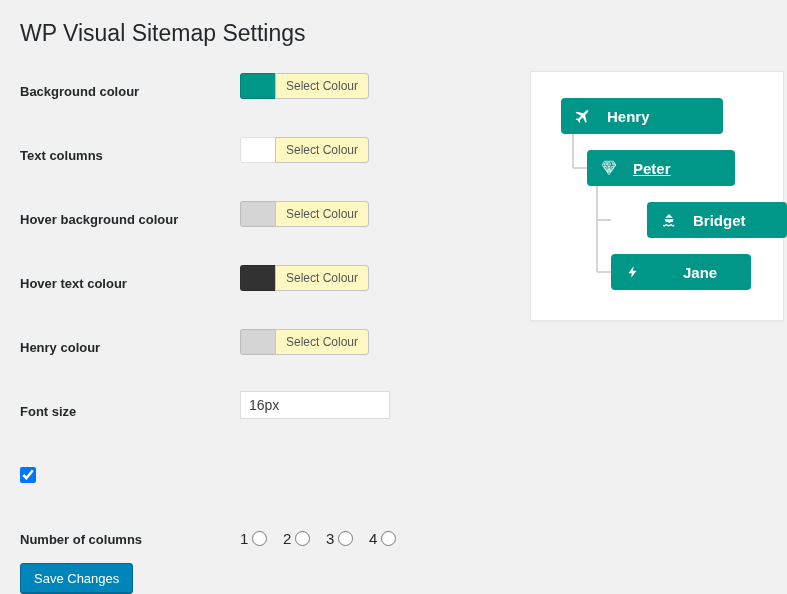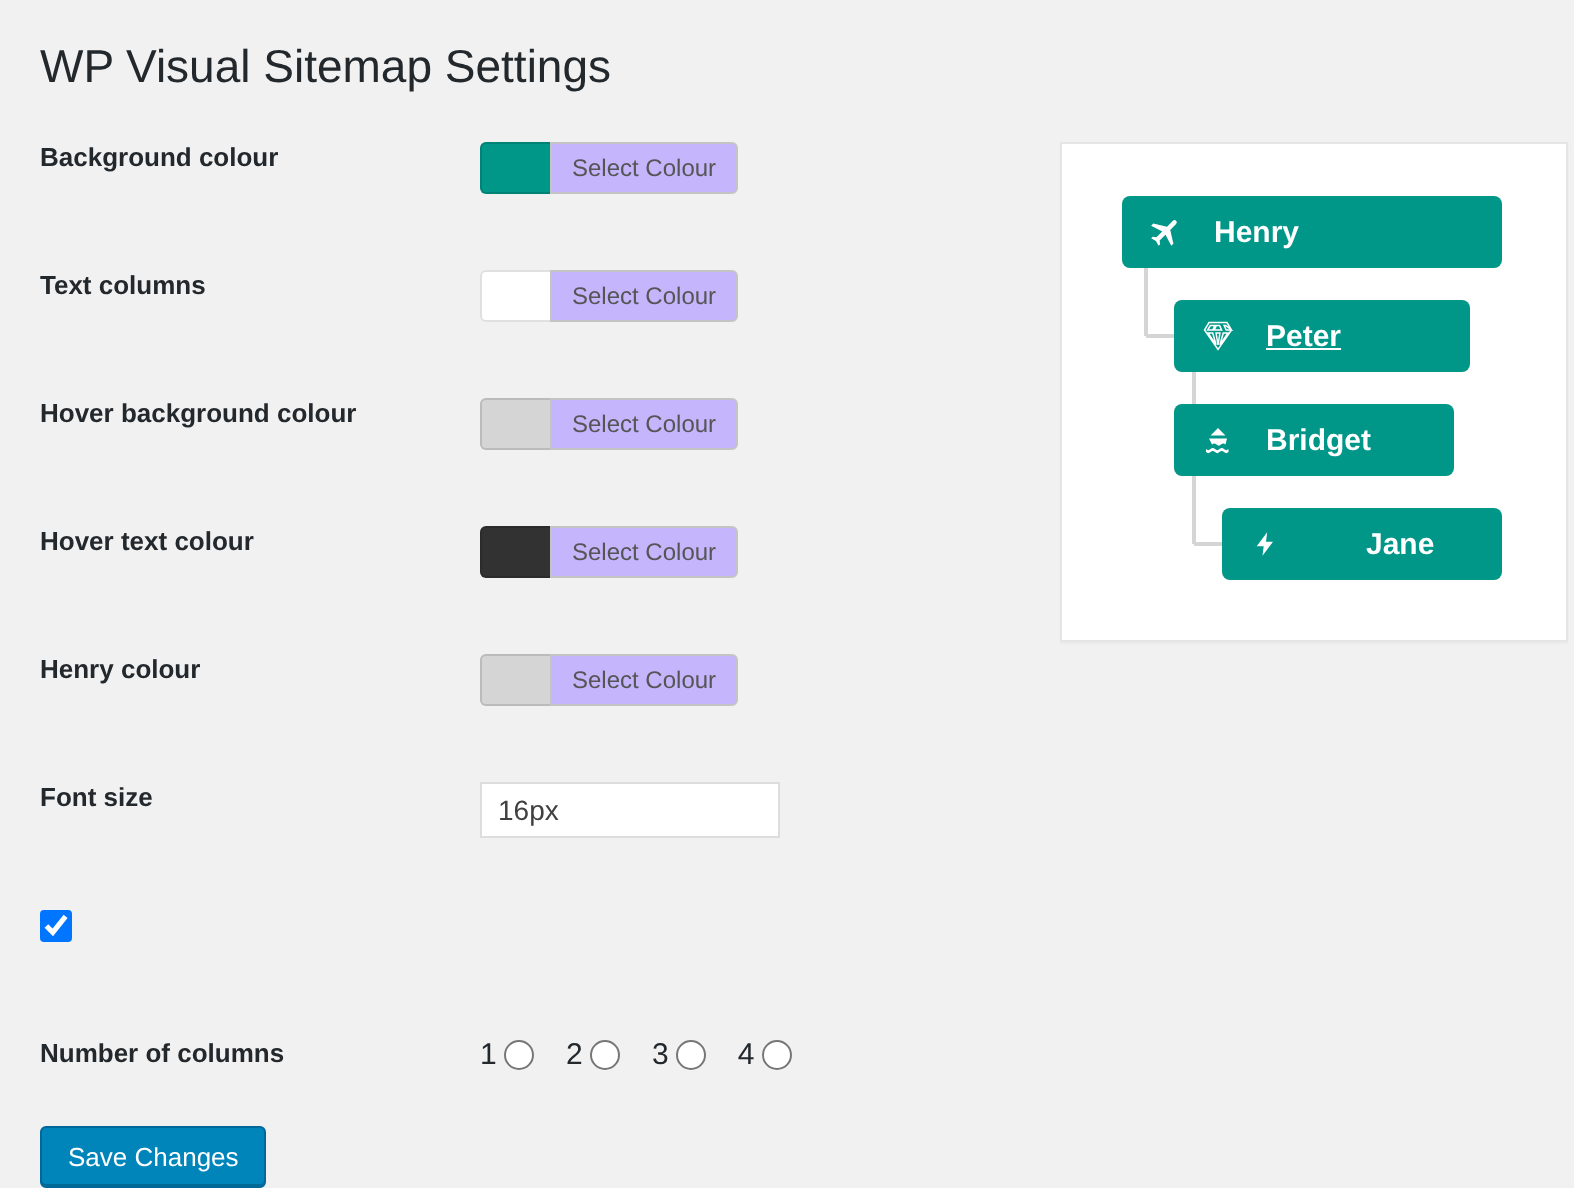--- a/index.html
+++ b/index.html
@@ -19,21 +19,21 @@
     font-weight: 400;
     line-height: 46px;
     color: #23282d;
     margin: 10px 0 15px 0;
   }
   .layout { display: flex; }
   .form-col { flex: 0 0 480px; }
   .preview-col { flex: 1; padding-left: 30px; }
   .form-row {
     display: flex;
-    align-items: flex-start;
+    align-items: flex-end;
     margin-bottom: 36px;
     min-height: 28px;
   }
   .form-row:last-of-type { margin-bottom: 16px; }
   .form-label {
     flex: 0 0 220px;
     font-weight: 700;
     font-size: 13px;
     color: #23282d;
   }
@@ -43,21 +43,21 @@
     height: 26px;
     display: inline-block;
     border: 1px solid rgba(0,0,0,0.12);
     border-right: none;
     border-radius: 3px 0 0 3px;
   }
   .select-colour-btn {
     height: 26px;
     font-size: 12px;
     padding: 0 10px;
-    background: #c4b5fd;
+    background: #fef9c3;
     border: 1px solid #c4c4c4;
     border-radius: 0 3px 3px 0;
     cursor: pointer;
     color: #555;
   }
   input.text-input {
     height: 28px;
     width: 150px;
     padding: 0 8px;
     border: 1px solid #ddd;
@@ -113,23 +113,23 @@
     font-size: 15px;
     font-weight: 700;
     border-radius: 4px;
     padding: 0 12px;
     position: relative;
   }
   .node .ic { width: 20px; margin-right: 14px; display: inline-flex; align-items: center; justify-content: center; }
   svg.icon-glyph { fill: #fff; }
   
   .tree { position: relative; }
-  .n1 { width: 190px; margin-left: 10px; }
+  .n1 { width: 162px; margin-left: 10px; }
   .n2 { width: 148px; margin-left: 36px; margin-top: 16px; text-decoration: underline; }
-  .n3 { width: 140px; margin-left: 36px; margin-top: 16px; }
+  .n3 { width: 140px; margin-left: 96px; margin-top: 16px; }
   .n4 { width: 140px; margin-left: 60px; margin-top: 16px; gap: 26px; }
   
   .connectors {
     position: absolute;
     left: 0; top: 0;
     width: 100%; height: 100%;
     pointer-events: none;
   }
 </style>
 </head>

